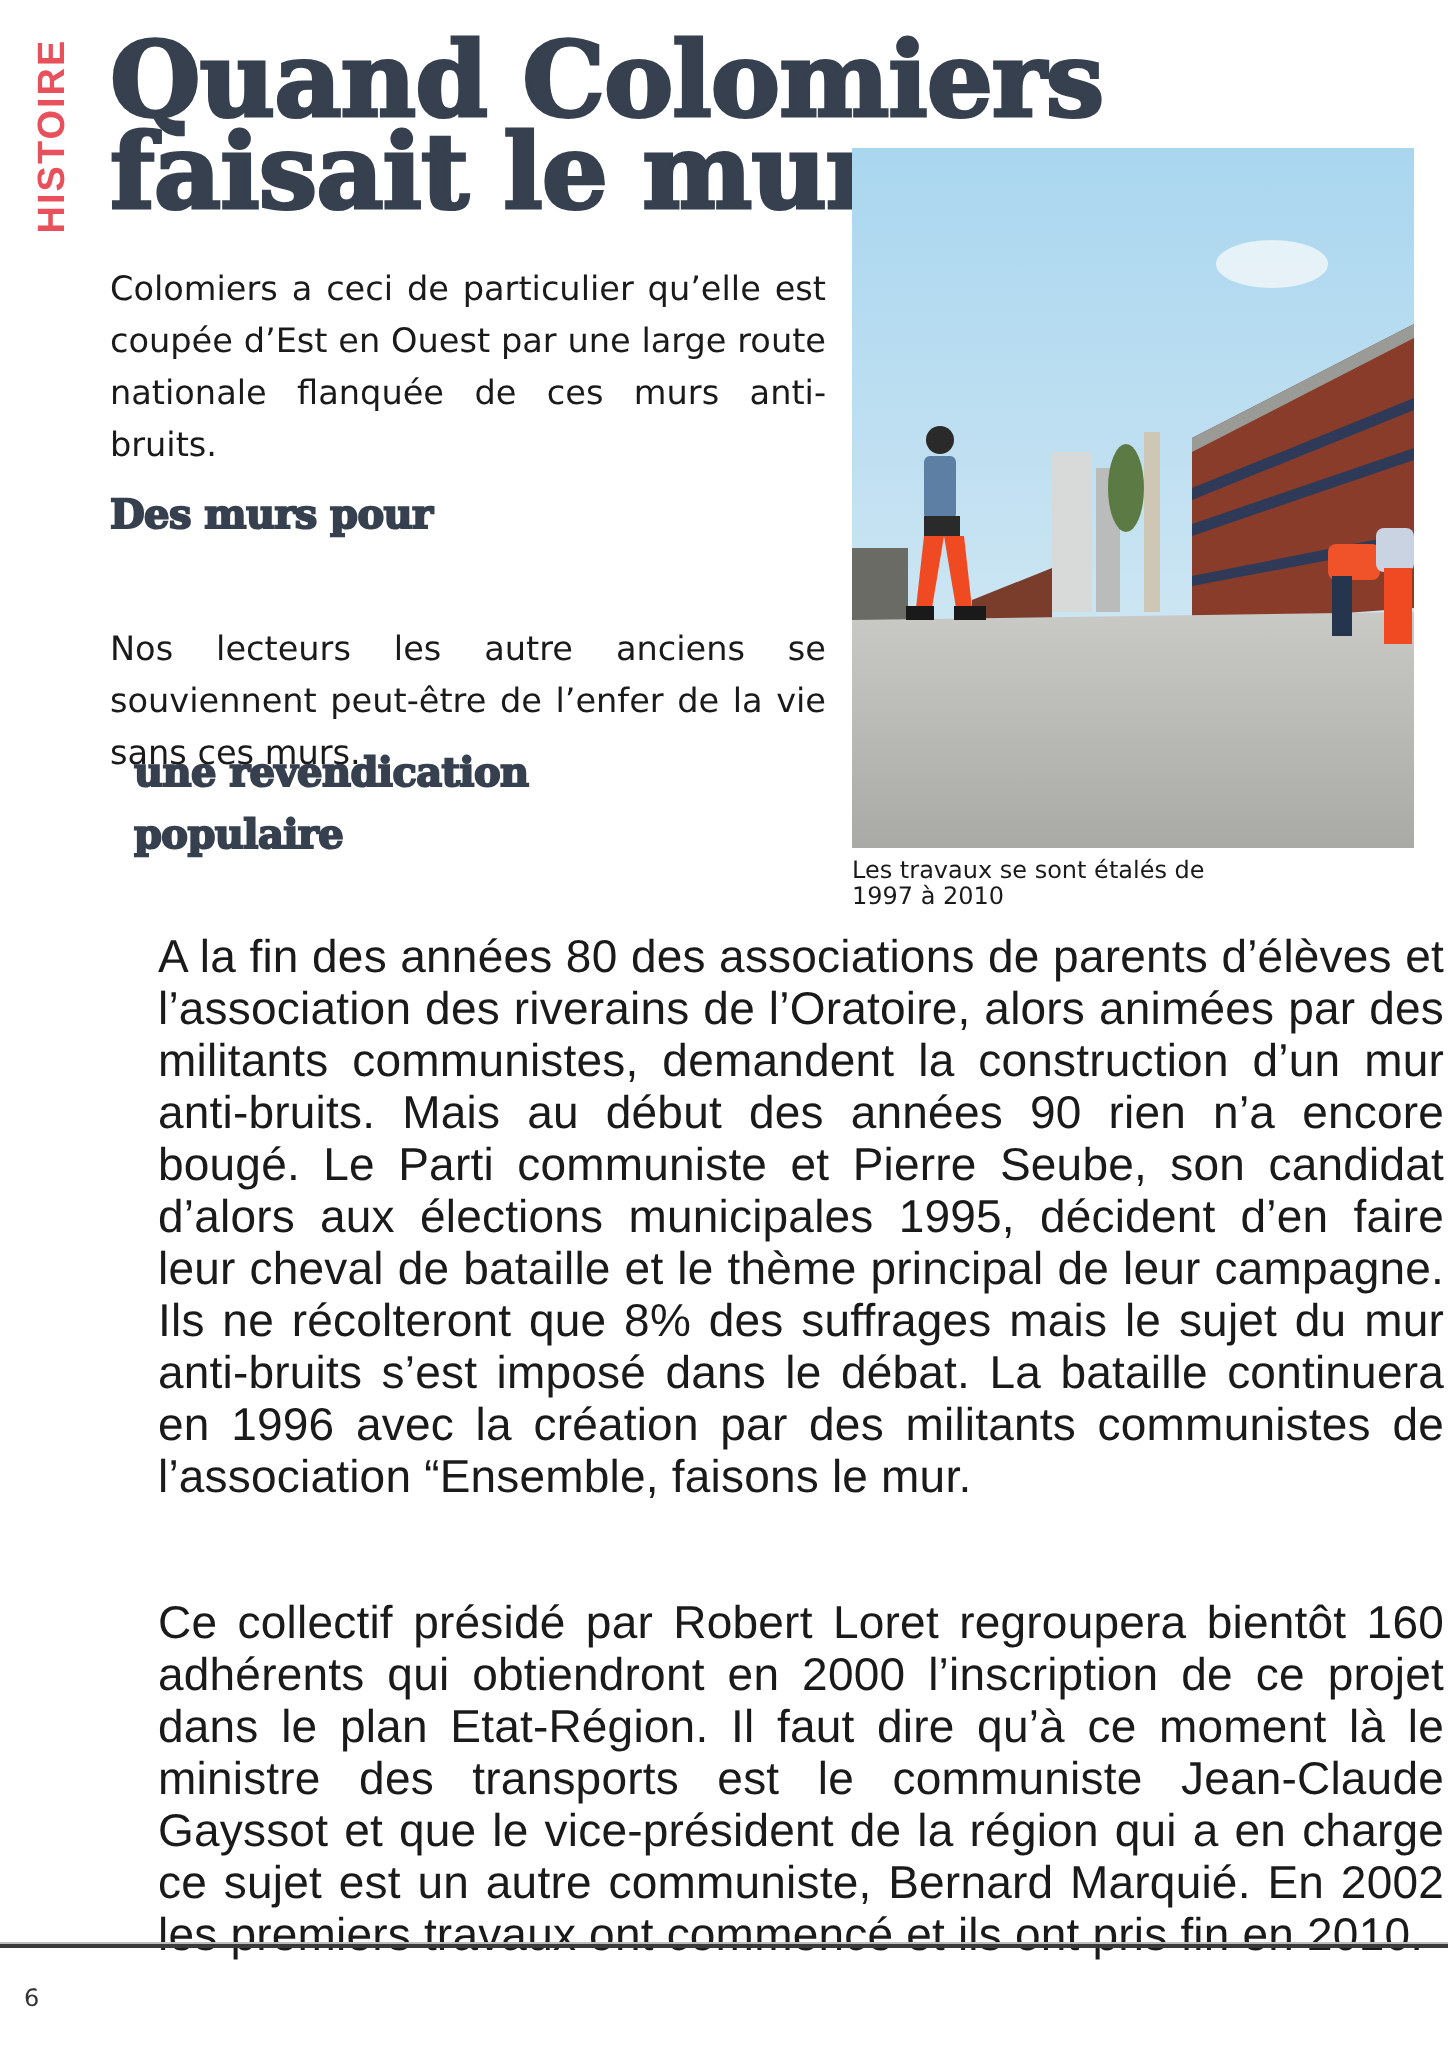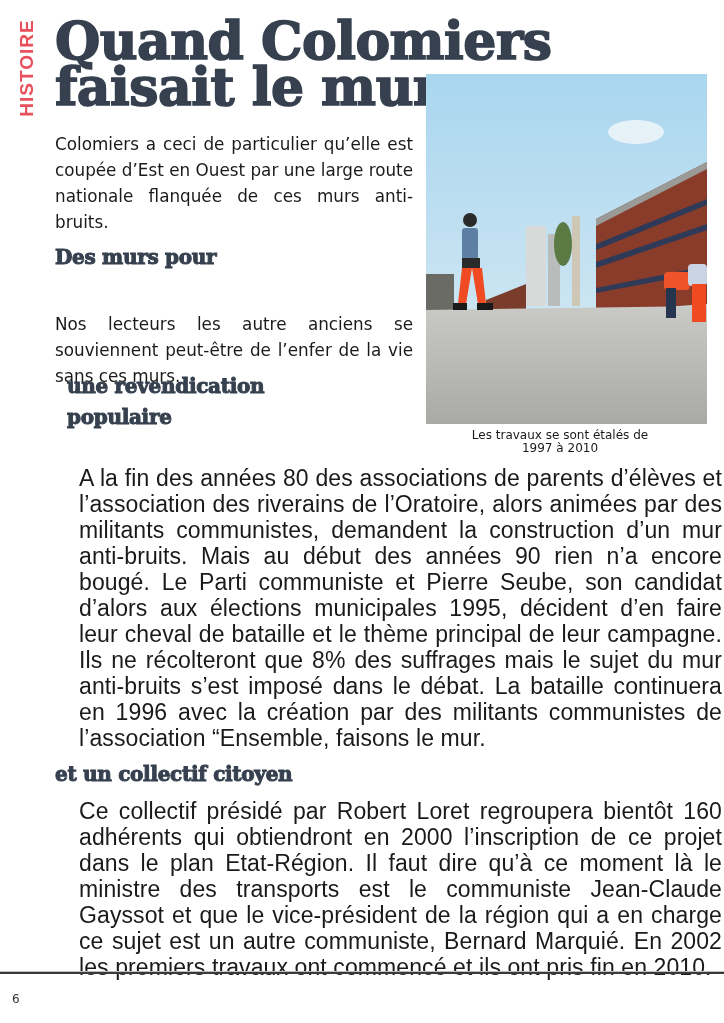--- a/index.html
+++ b/index.html
@@ -6,21 +6,21 @@
   body { width: 724px; height: 1023px; position: relative; overflow: hidden; font-family: "DejaVu Sans", sans-serif; color: #1a1a1a; }
   .section-tag { position: absolute; left: 12px; top: 18px; width: 30px; height: 100px; }
   .section-tag span { position: absolute; left: 50%; top: 50%; transform: translate(-50%,-50%) rotate(-90deg); color: #e8505b; font-family: "Liberation Sans", sans-serif; font-weight: bold; font-size: 19px; letter-spacing: 1px; white-space: nowrap; }
   .title { position: absolute; left: 55px; top: 18px; margin: 0; font-family: "DejaVu Serif", serif; font-weight: 900; font-size: 52px; line-height: 46px; color: #36404f; letter-spacing: -0.5px; -webkit-text-stroke: 1.6px #36404f; }
   .h2 { position: absolute; left: 55px; margin: 0; font-family: "DejaVu Serif", serif; font-weight: 900; font-size: 20px; line-height: 31px; color: #36404f; letter-spacing: -0.3px; -webkit-text-stroke: 1px #36404f; }
   .p { position: absolute; left: 55px; margin: 0; font-family: "DejaVu Sans", sans-serif; font-size: 17px; line-height: 26px; color: #1a1a1a; text-align: justify; text-align-last: left; }
   .p.narrow { width: 358px; font-size: 16.8px; }
   .p.wide { width: 643px; font-family: Liberation Sans, sans-serif; font-size: 23px; letter-spacing: 0.1px; margin-left: 24px; }
   .photo { position: absolute; left: 426px; top: 74px; width: 281px; height: 350px; overflow: hidden; }
   .photo svg { display: block; }
-  .caption { position: absolute; left: 426px; top: 429px; width: 268px; text-align: center; font-family: "DejaVu Sans", sans-serif; font-size: 12px; line-height: 13px; color: #1a1a1a; margin: 0; }
+  .caption { position: absolute; left: 426px; top: 429px; width: 268px; text-align: left; font-family: "DejaVu Sans", sans-serif; font-size: 12px; line-height: 13px; color: #1a1a1a; margin: 0; }
   .rule { position: absolute; left: 0; top: 971px; width: 724px; height: 2px; background: #3a3a3a; border-top: 1px solid #bdbdbd; }
   .page-num { position: absolute; left: 12px; top: 992px; font-family: "DejaVu Sans", sans-serif; font-size: 12px; color: #333; }
 </style>
 </head>
 <body>
 
 <div class="section-tag">
   <span>HISTOIRE</span>
 </div>
 
@@ -37,21 +37,20 @@
 <p class="p narrow" style="top:311px;">Nos lecteurs les autre anciens se souviennent peut-être de l’enfer de la vie sans ces murs.</p>
 
 <h2 class="h2" style="top:371px;margin-left:12px;">
   <span>une revendication</span><br>
   <span>populaire</span>
 </h2>
 <p class="p wide" style="top:465px;">A la fin des années 80 des associations de parents d’élèves et l’association des riverains de l’Oratoire, alors animées par des militants communistes, demandent la construction d’un mur anti-bruits. Mais au début des années 90 rien n’a encore bougé. Le Parti communiste et Pierre Seube, son candidat d’alors aux élections municipales 1995, décident d’en faire leur cheval de bataille et le thème principal de leur campagne. Ils ne récolteront que 8% des suffrages mais le sujet du mur anti-bruits s’est imposé dans le débat. La bataille continuera en 1996 avec la création par des militants communistes de l’association “Ensemble, faisons le mur.</p>
 
 <h2 class="h2" style="top:728px;">
   <br>
-  <span>et un collectif citoyen</span>
 </h2>
 <p class="p wide" style="top:798px;">Ce collectif présidé par Robert Loret regroupera bientôt 160 adhérents qui obtiendront en 2000 l’inscription de ce projet dans le plan Etat-Région. Il faut dire qu’à ce moment là le ministre des transports est le communiste Jean-Claude Gayssot et que le vice-président de la région qui a en charge ce sujet est un autre communiste, Bernard Marquié. En 2002 les premiers travaux ont commencé et ils ont pris fin en 2010.</p>
 
 <div class="photo" title="Ouvriers en tenue orange sur la route près du mur anti-bruit">
   <svg width="281" height="350" viewBox="0 0 281 350">
     <defs>
       <linearGradient id="sky" x1="0" y1="0" x2="0" y2="1">
         <stop offset="0" stop-color="#a9d6ef"></stop>
         <stop offset="1" stop-color="#dcecf4"></stop>
       </linearGradient>

